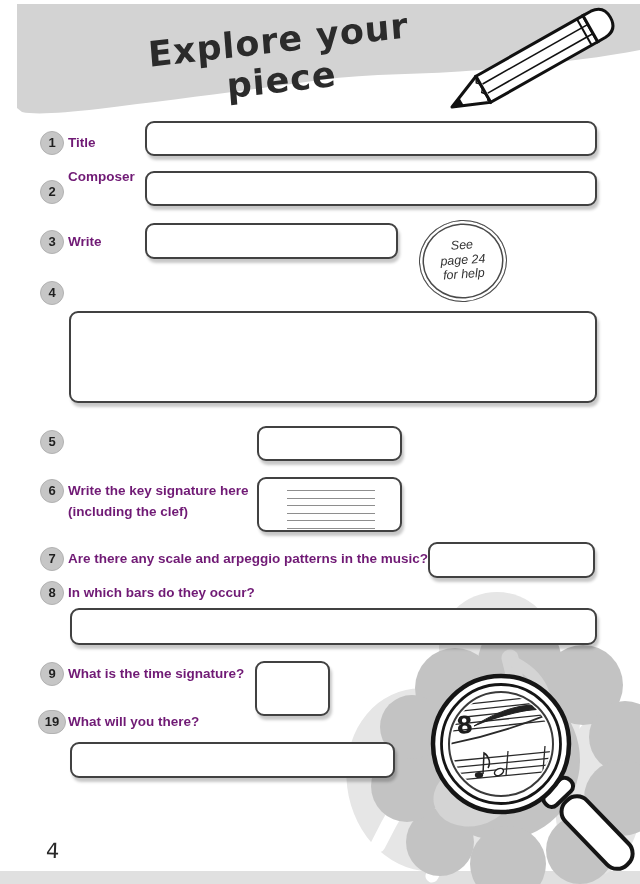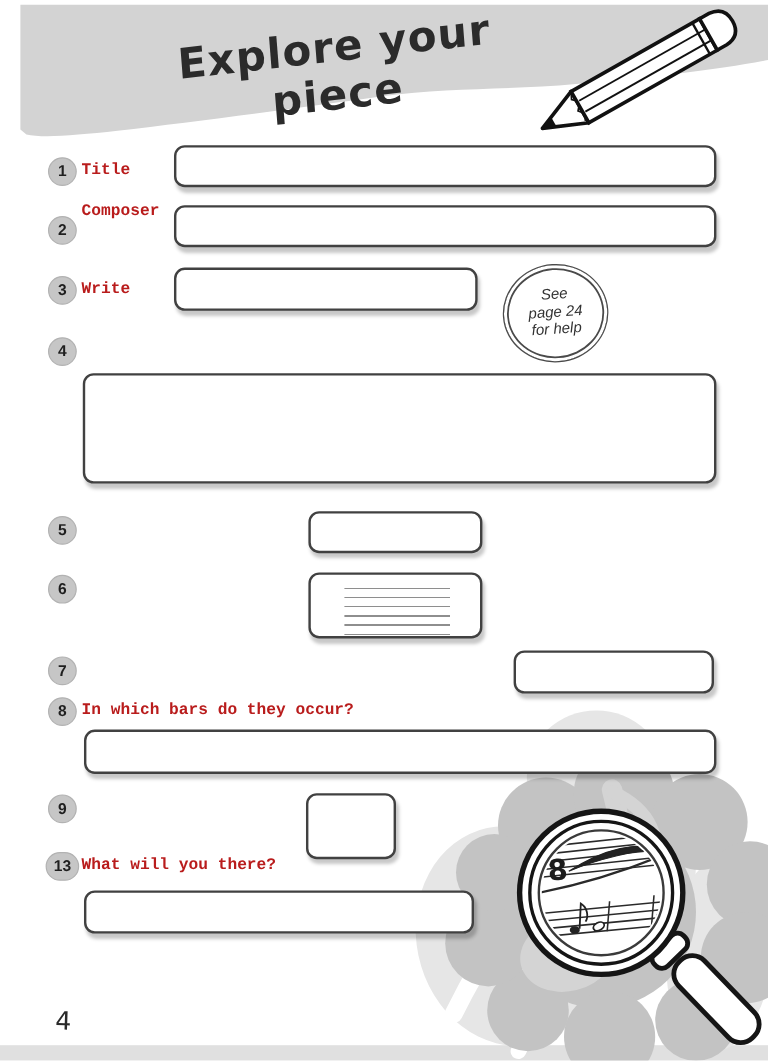--- a/index.html
+++ b/index.html
@@ -7,22 +7,22 @@
         font-family:"Liberation Sans",sans-serif;}
   
   .header-svg{position:absolute;left:0;top:0;width:640px;height:125px;}
   .title{position:absolute;left:95px;top:20px;width:370px;text-align:center;
          font-family:"DejaVu Sans",sans-serif;font-weight:700;font-size:35px;
          color:#2b2b2b;transform:rotate(-6.5deg) skewX(-2deg);letter-spacing:1px;}
   
   .badge{position:absolute;width:22px;height:22px;border-radius:50%;
          background:#c6c6c6;border:1px solid #b2b2b2;color:#1f1f1f;
          font-weight:700;font-size:13px;line-height:22px;text-align:center;z-index:3;}
-  .qlabel{position:absolute;font-weight:700;font-size:13.5px;color:#b91c1c;
-          white-space:nowrap;z-index:3;font-family:Liberation Mono, monospace;}
+  .qlabel{position:absolute;font-weight:700;font-size:13.5px;color:#701a75;
+          white-space:nowrap;z-index:3;}
   .qlabel .l2{display:block;margin-top:6px;}
   .ibox{position:absolute;background:#fff;border:2px solid #414141;border-radius:9px;
         box-shadow:2px 4px 3px rgba(0,0,0,0.22);z-index:2;}
   .staff{position:absolute;left:28px;top:11px;width:88px;height:41px;
          background:repeating-linear-gradient(to bottom,#8e8e8e 0 1px,transparent 1px 7.6px);}
   
   .bubble{position:absolute;left:419px;top:220px;width:86px;height:80px;border-radius:50%;
           border:1.6px solid #4a4a4a;z-index:3;
           box-shadow:inset 0 0 0 2.5px #fff,inset 0 0 0 4px #4a4a4a;
           transform:rotate(-4deg);}
@@ -155,32 +155,38 @@
     </div>
   </div>
 
   <div class="badge" style="left:40px;top:281px">4</div>
   <div class="ibox" style="left:69px;top:311px;width:524px;height:88px"></div>
 
   <div class="badge" style="left:40px;top:430px">5</div>
   <div class="ibox" style="left:257px;top:426px;width:141px;height:31px"></div>
 
   <div class="badge" style="left:40px;top:479px">6</div>
+  <div class="qlabel" style="left:68px;top:483px">
+    <span>Write the key signature here</span>
+    <span class="l2">(including the clef)</span>
+  </div>
   <div class="ibox" style="left:257px;top:477px;width:141px;height:51px">
     <div class="staff"></div>
   </div>
 
   <div class="badge" style="left:40px;top:547px">7</div>
+  <div class="qlabel" style="left:68px;top:551px">Are there any scale and arpeggio patterns in the music?</div>
   <div class="ibox" style="left:428px;top:542px;width:163px;height:32px"></div>
 
   <div class="badge" style="left:40px;top:581px">8</div>
   <div class="qlabel" style="left:68px;top:585px">In which bars do they occur?</div>
   <div class="ibox" style="left:70px;top:608px;width:523px;height:33px"></div>
 
   <div class="badge" style="left:40px;top:662px">9</div>
+  <div class="qlabel" style="left:68px;top:666px">What is the time signature?</div>
   <div class="ibox" style="left:255px;top:661px;width:71px;height:51px"></div>
 
-  <div class="badge" style="left:38px;top:710px;width:26px;border-radius:12px">13</div>
+  <div class="badge" style="left:38px;top:710px;width:26px;border-radius:12px">19</div>
   <div class="qlabel" style="left:68px;top:714px">What will you there?</div>
   <div class="ibox" style="left:70px;top:742px;width:321px;height:32px"></div>
 
   <div class="page-num">4</div>
 </div>
 
 </body></html>

